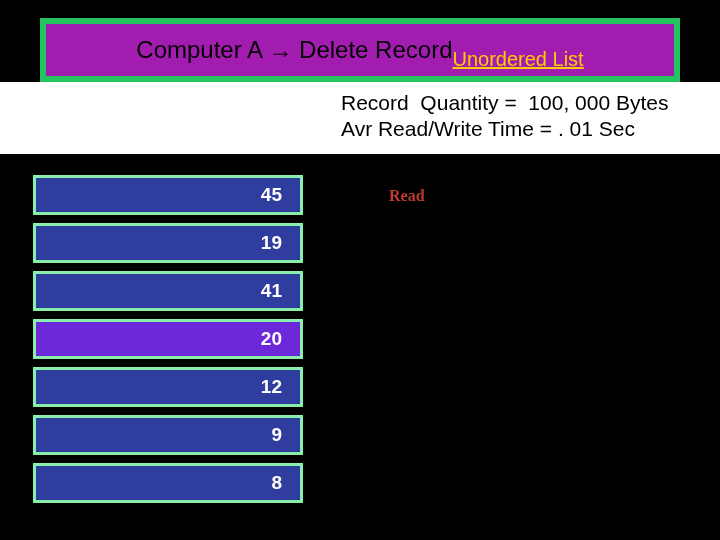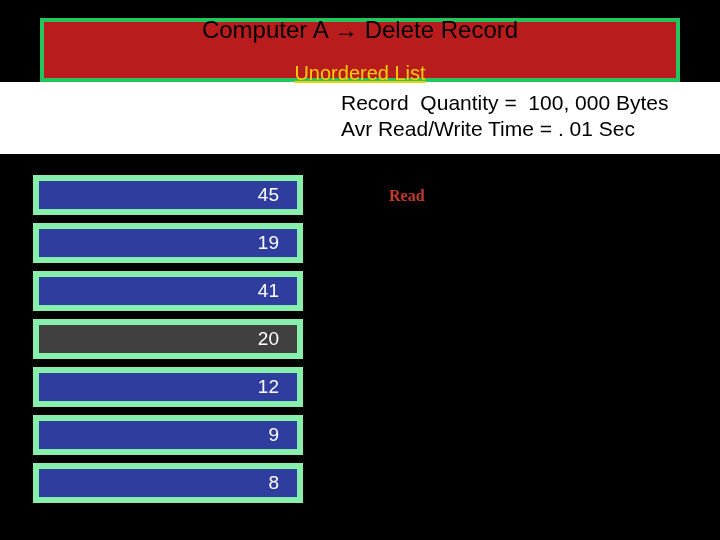--- a/index.html
+++ b/index.html
@@ -2,23 +2,23 @@
 <html><head>
 <meta charset="utf-8">
 <style>
   * { box-sizing: border-box; margin: 0; padding: 0; }
   html, body { width: 720px; height: 540px; background: #000; font-family: Arial, Helvetica, sans-serif; overflow: hidden; }
 
   .header {
     position: absolute;
     left: 40px; top: 18px;
     width: 640px; height: 64px;
-    background: #b91c1c;
-    border: 4px solid #22c55e;
-    display: flex; flex-direction: column; align-items: center; justify-content: center;
+    background: #a21caf;
+    border: 6px solid #22c55e;
+    display: flex; flex-direction: row; align-items: center; justify-content: center;
   }
   .header-title { color: #000; font-size: 24px; font-weight: normal; }
   .header-sub   { color: #ffcc00; font-size: 20px; text-decoration: underline; margin-top: 18px; }
 
   .info {
     position: absolute;
     left: 325px; top: 90px;
     color: #000;
     font-size: 21px;
     line-height: 1.25;
@@ -36,32 +36,32 @@
   .info   { z-index: 2; margin-left: 16px; }
 
   .bars {
     position: absolute;
     left: 33px; top: 175px;
     width: 270px;
     z-index: 2;
   }
   .bar {
     height: 40px;
-    border: 6px solid #86efac;
+    border: 3px solid #86efac;
     display: flex;
     align-items: center;
     justify-content: flex-end;
     padding-right: 18px;
     margin-bottom: 8px;
     color: #000;
     font-size: 19px;
-    font-weight: normal;
+    font-weight: bold;
     background: #2f3e9e;
   }
-  .bar[data-red="true"] { background: #404040; }
+  .bar[data-red="true"] { background: #6d28d9; }
 
   .arrow-wrap {
     position: absolute;
     left: 313px; top: 187px;
     display: flex; align-items: center;
     z-index: 2;
   }
   .arrow-label {
     color: #c0392b;
     font-size: 16px;

